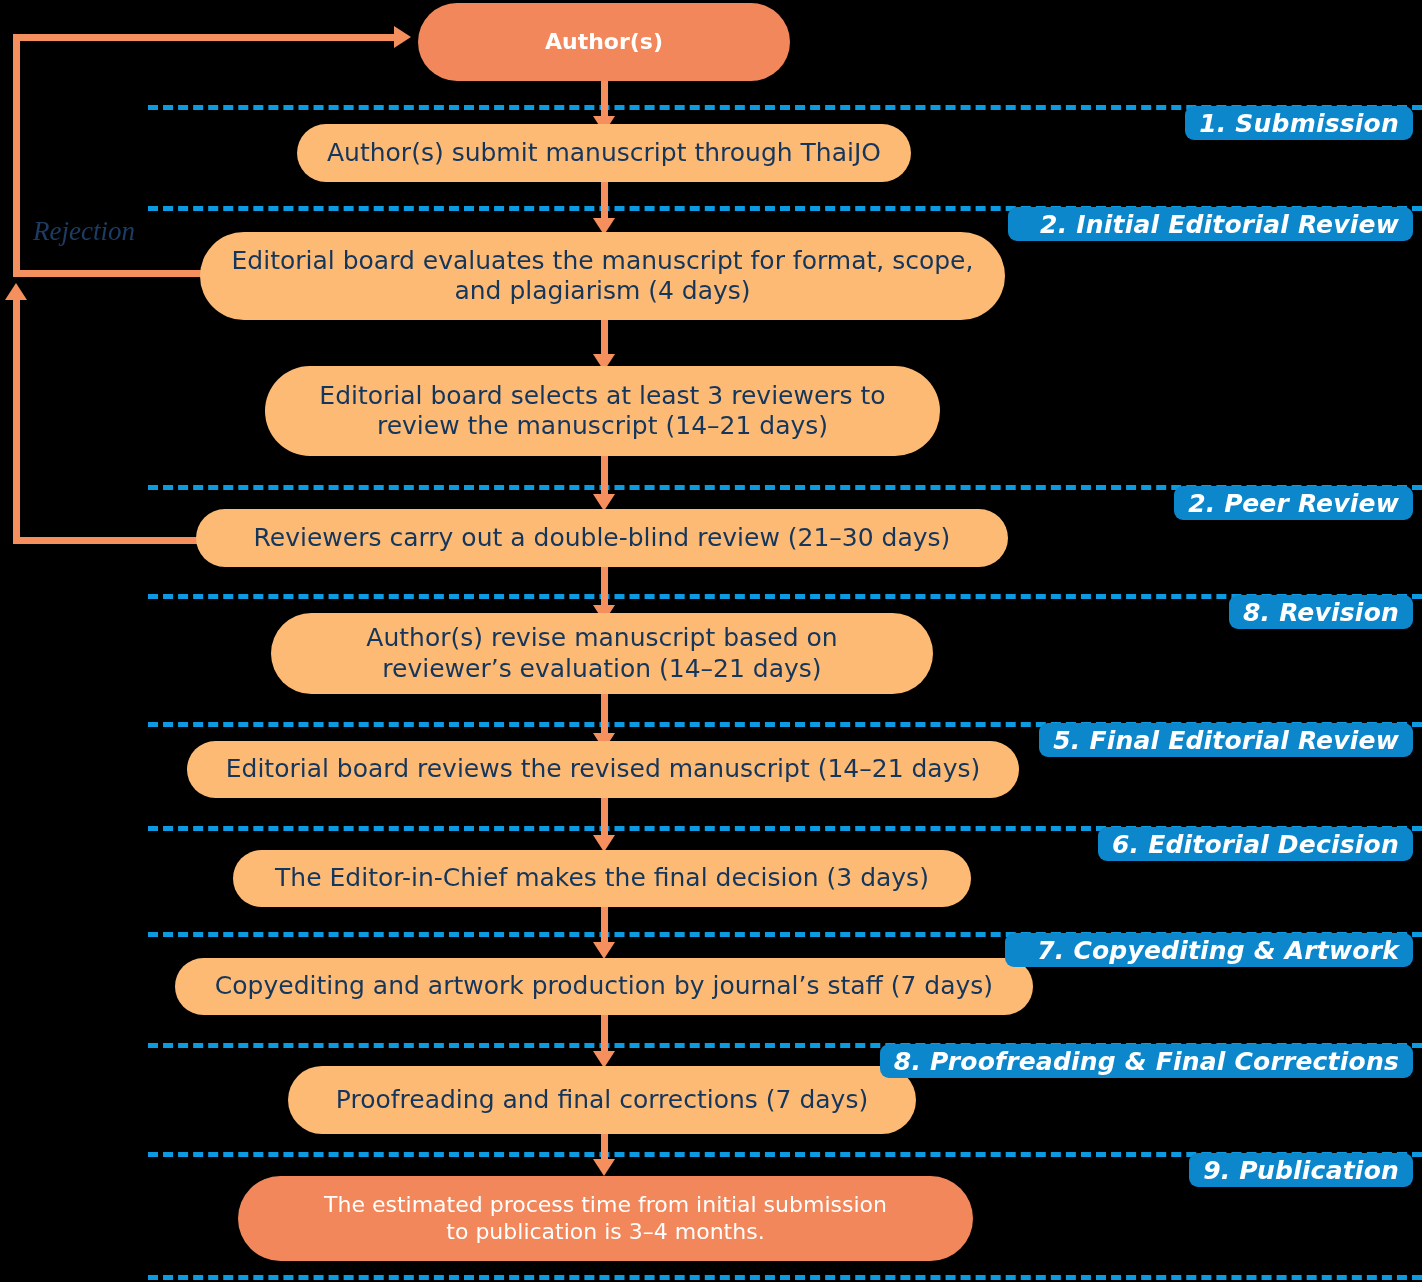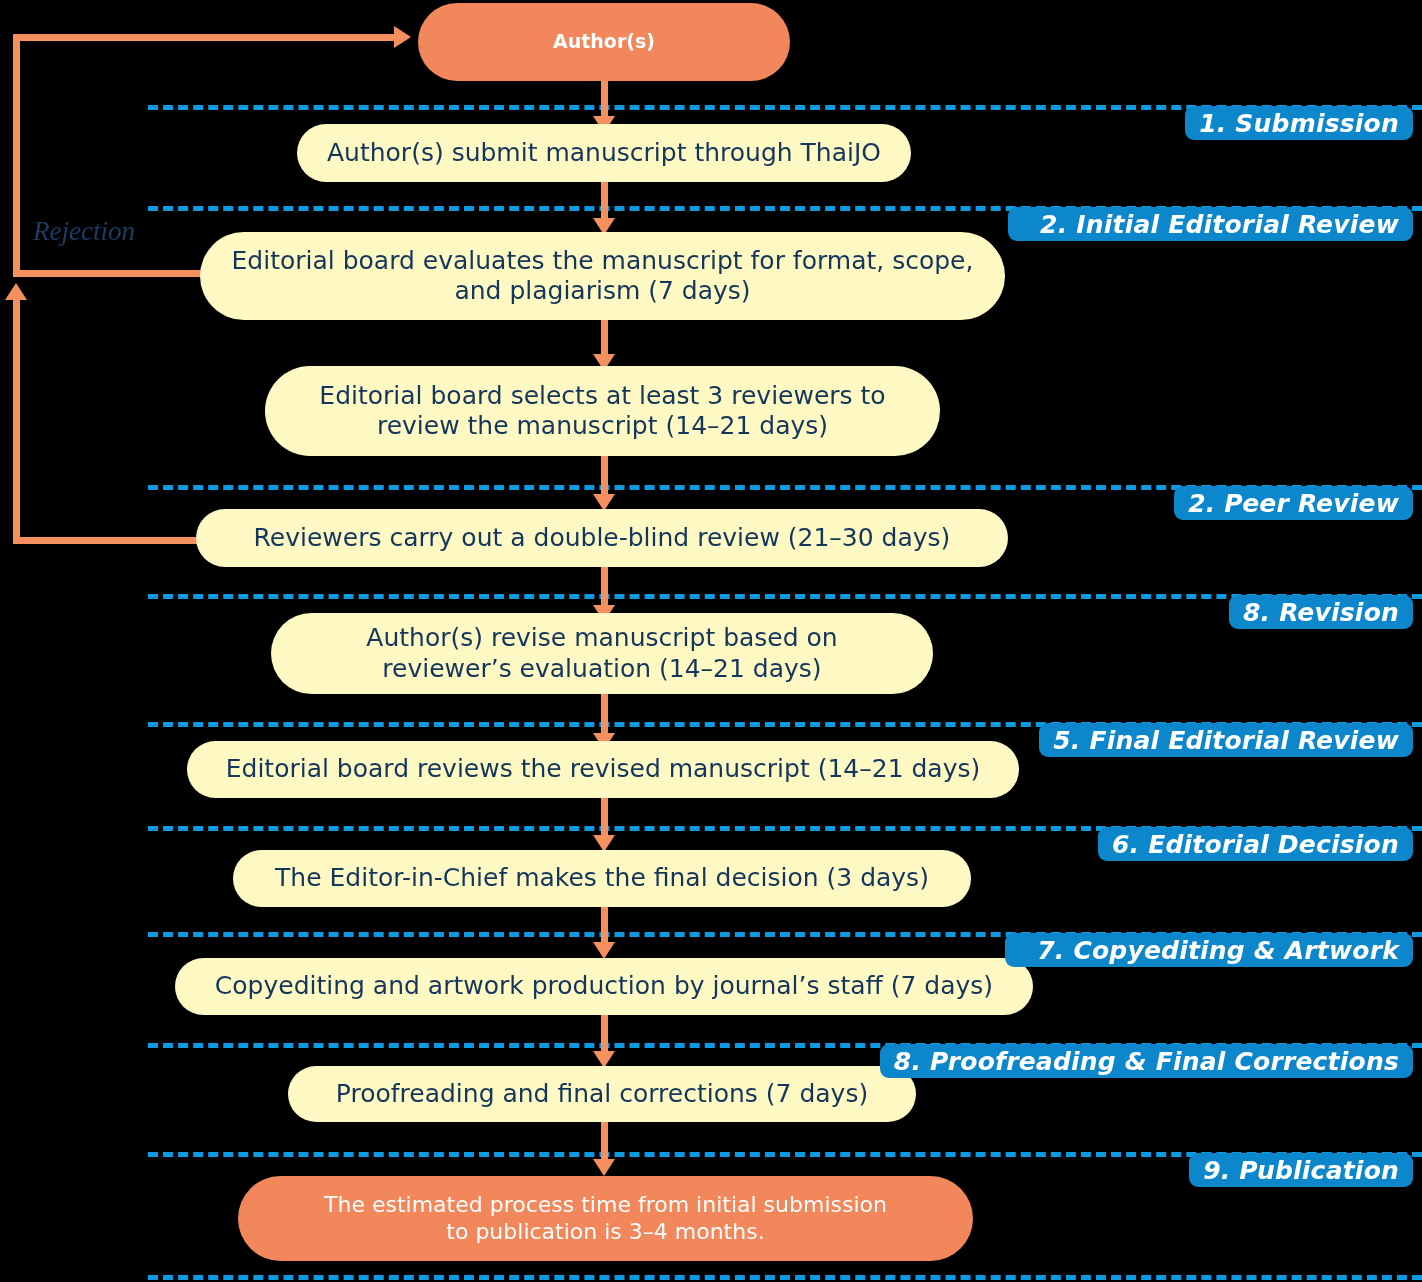--- a/index.html
+++ b/index.html
@@ -22,36 +22,36 @@
     box-sizing: border-box;
     display: flex;
     align-items: center;
     justify-content: center;
     text-align: center;
     border-radius: 999px;
     line-height: 1.22;
     white-space: pre-line;
   }
   .node.blue {
-    background: #fef9c3;
+    background: #fdba74;
     color: #15365C;
     font-size: 25px;
     font-weight: 400;
   }
   .node.orange {
     background: #F1875A;
     color: #FFFFFF;
     font-weight: 700;
   }
   .node.orange.terminal {
     font-weight: 400;
     font-size: 22px;
   }
   .node.start {
-    font-size: 19px;
+    font-size: 22px;
   }
 
   
   .badge {
     position: absolute;
     box-sizing: border-box;
     height: 34px;
     background: #0C87CC;
     color: #FFFFFF;
     font-style: italic;
@@ -177,21 +177,21 @@
   <div class="node orange start" style="left:418px; top:3px; width:372px; height:78px;">
     <span>Author(s)</span>
   </div>
 
   <div class="node blue" style="left:297px; top:124px; width:614px; height:58px;">
     <span>Author(s) submit manuscript through ThaiJO</span>
   </div>
 
   <div class="node blue" style="left:200px; top:232px; width:805px; height:88px;">
     <span>Editorial board evaluates the manuscript for format, scope,
-and plagiarism (7 days)</span>
+and plagiarism (4 days)</span>
   </div>
 
   <div class="node blue" style="left:265px; top:366px; width:675px; height:90px;">
     <span>Editorial board selects at least 3 reviewers to
 review the manuscript (14–21 days)</span>
   </div>
 
   <div class="node blue" style="left:196px; top:509px; width:812px; height:58px;">
     <span>Reviewers carry out a double-blind review (21–30 days)</span>
   </div>
@@ -206,21 +206,21 @@
   </div>
 
   <div class="node blue" style="left:233px; top:850px; width:738px; height:57px;">
     <span>The Editor-in-Chief makes the final decision (3 days)</span>
   </div>
 
   <div class="node blue" style="left:175px; top:958px; width:858px; height:57px;">
     <span>Copyediting and artwork production by journal’s staff (7 days)</span>
   </div>
 
-  <div class="node blue" style="left:288px; top:1066px; width:628px; height:56px;">
+  <div class="node blue" style="left:288px; top:1066px; width:628px; height:68px;">
     <span>Proofreading and final corrections (7 days)</span>
   </div>
 
   <div class="node orange terminal" style="left:238px; top:1176px; width:735px; height:85px;">
     <span>The estimated process time from initial submission
 to publication is 3–4 months.</span>
   </div>
 
   <div class="badge" style="right:9px; top:106px;">
     <span>1. Submission</span>

